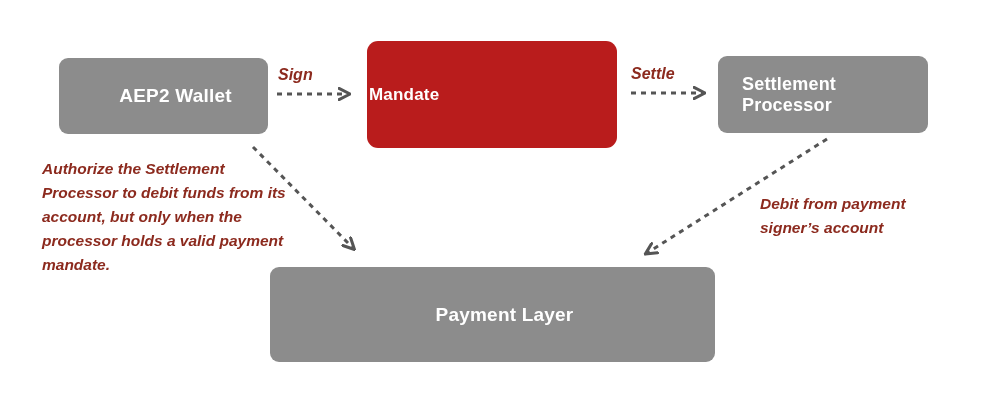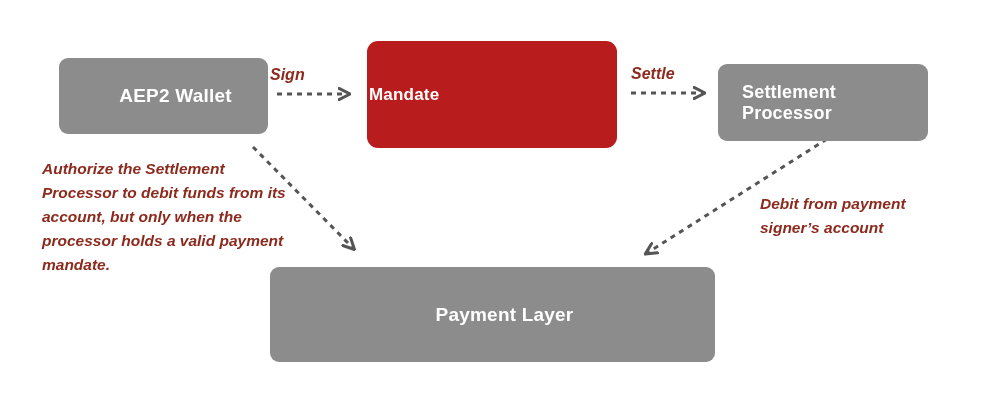--- a/index.html
+++ b/index.html
@@ -26,31 +26,31 @@
     letter-spacing: 0.2px;
     box-sizing: border-box;
     padding-left: 24px;
   }
   .node-dark { background: #8c8c8c; }
   .node-light { background: #b91c1c; }
 
   .node-wallet     { left: 59px;  top: 58px;  width: 209px; height: 76px;  font-size: 19px; }
   .node-mandate    { left: 367px; top: 41px;  width: 250px; height: 107px; font-size: 17px;
                      justify-content: flex-start; padding-left: 2px; border-radius: 11px; }
-  .node-settlement { left: 718px; top: 64px;  width: 210px; height: 77px;  font-size: 18px; }
+  .node-settlement { left: 718px; top: 56px;  width: 210px; height: 77px;  font-size: 18px; }
   .node-payment    { left: 270px; top: 267px; width: 445px; height: 95px;  font-size: 19px; }
 
   .edge-label {
     position: absolute;
     color: #8c2a1e;
     font-style: italic;
     font-weight: 700;
     font-size: 16px;
   }
-  .label-sign   { left: 270px; top: 66px; }
+  .label-sign   { left: 278px; top: 66px; }
   .label-settle { left: 631px; top: 65px; }
 
   .annotation {
     position: absolute;
     color: #8c2a1e;
     font-style: italic;
     font-weight: 700;
     font-size: 15.5px;
     line-height: 24px;
     white-space: pre-line;

